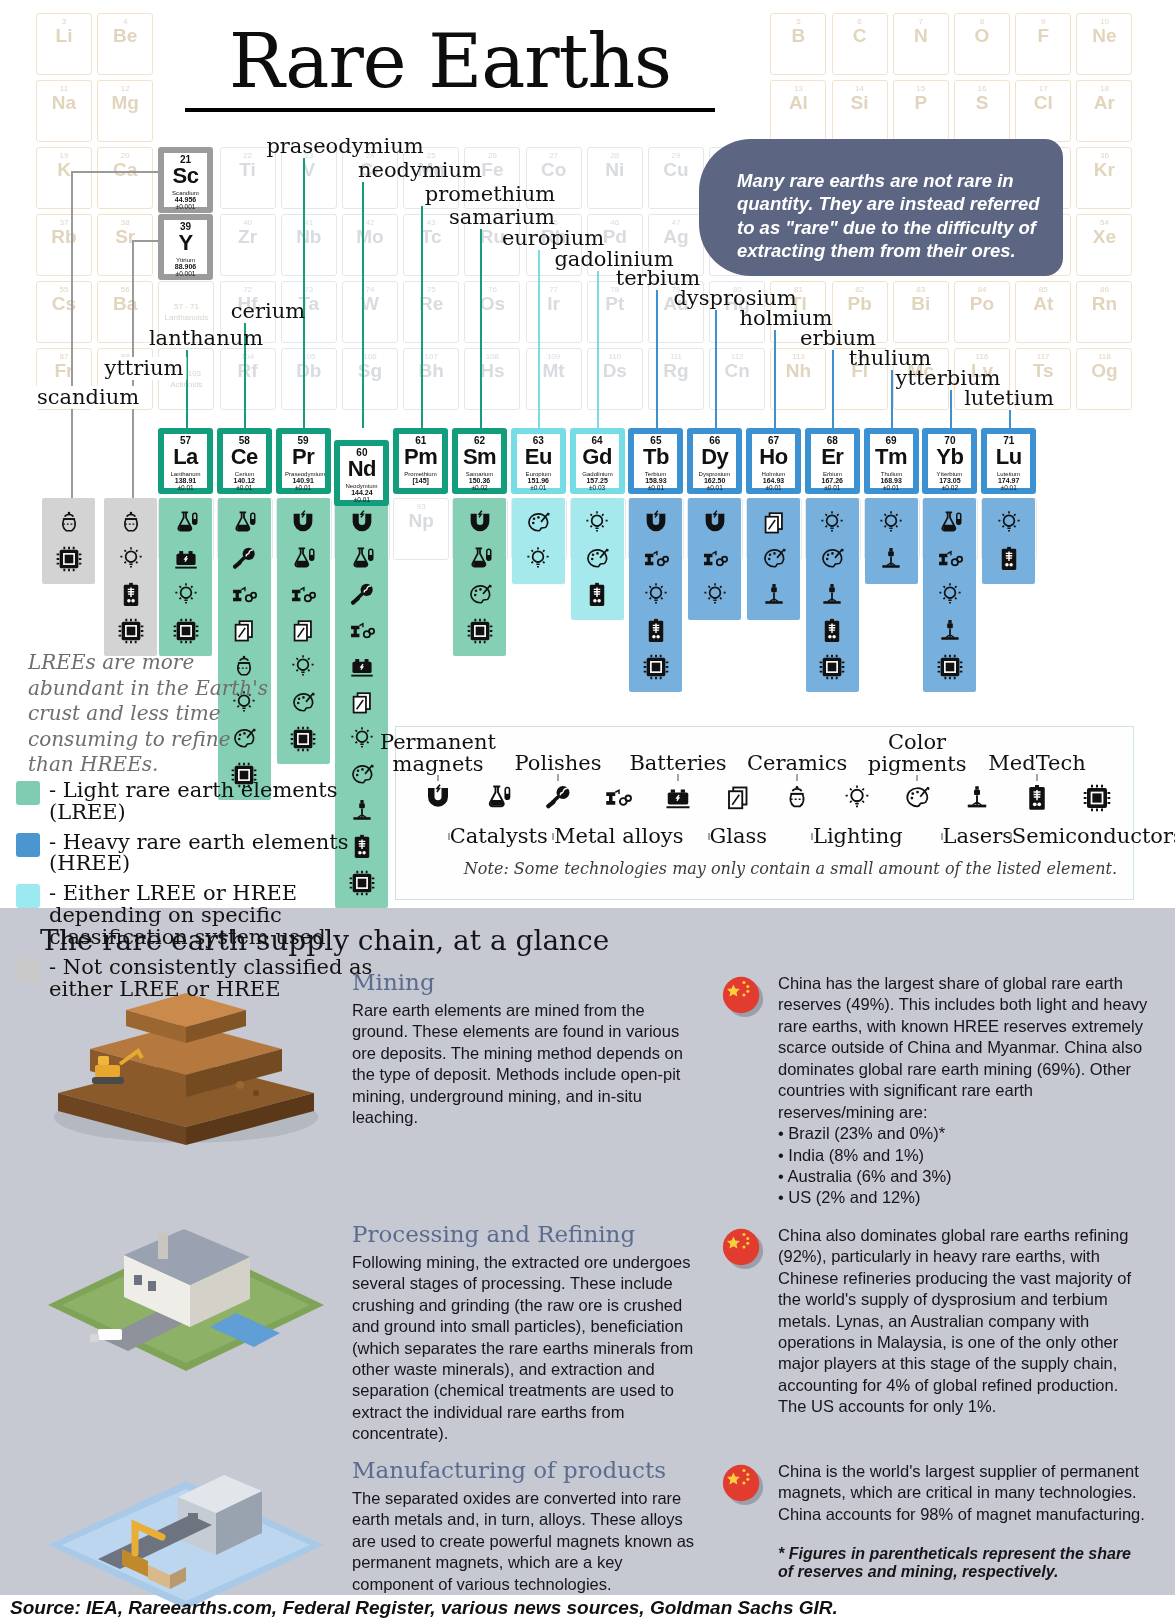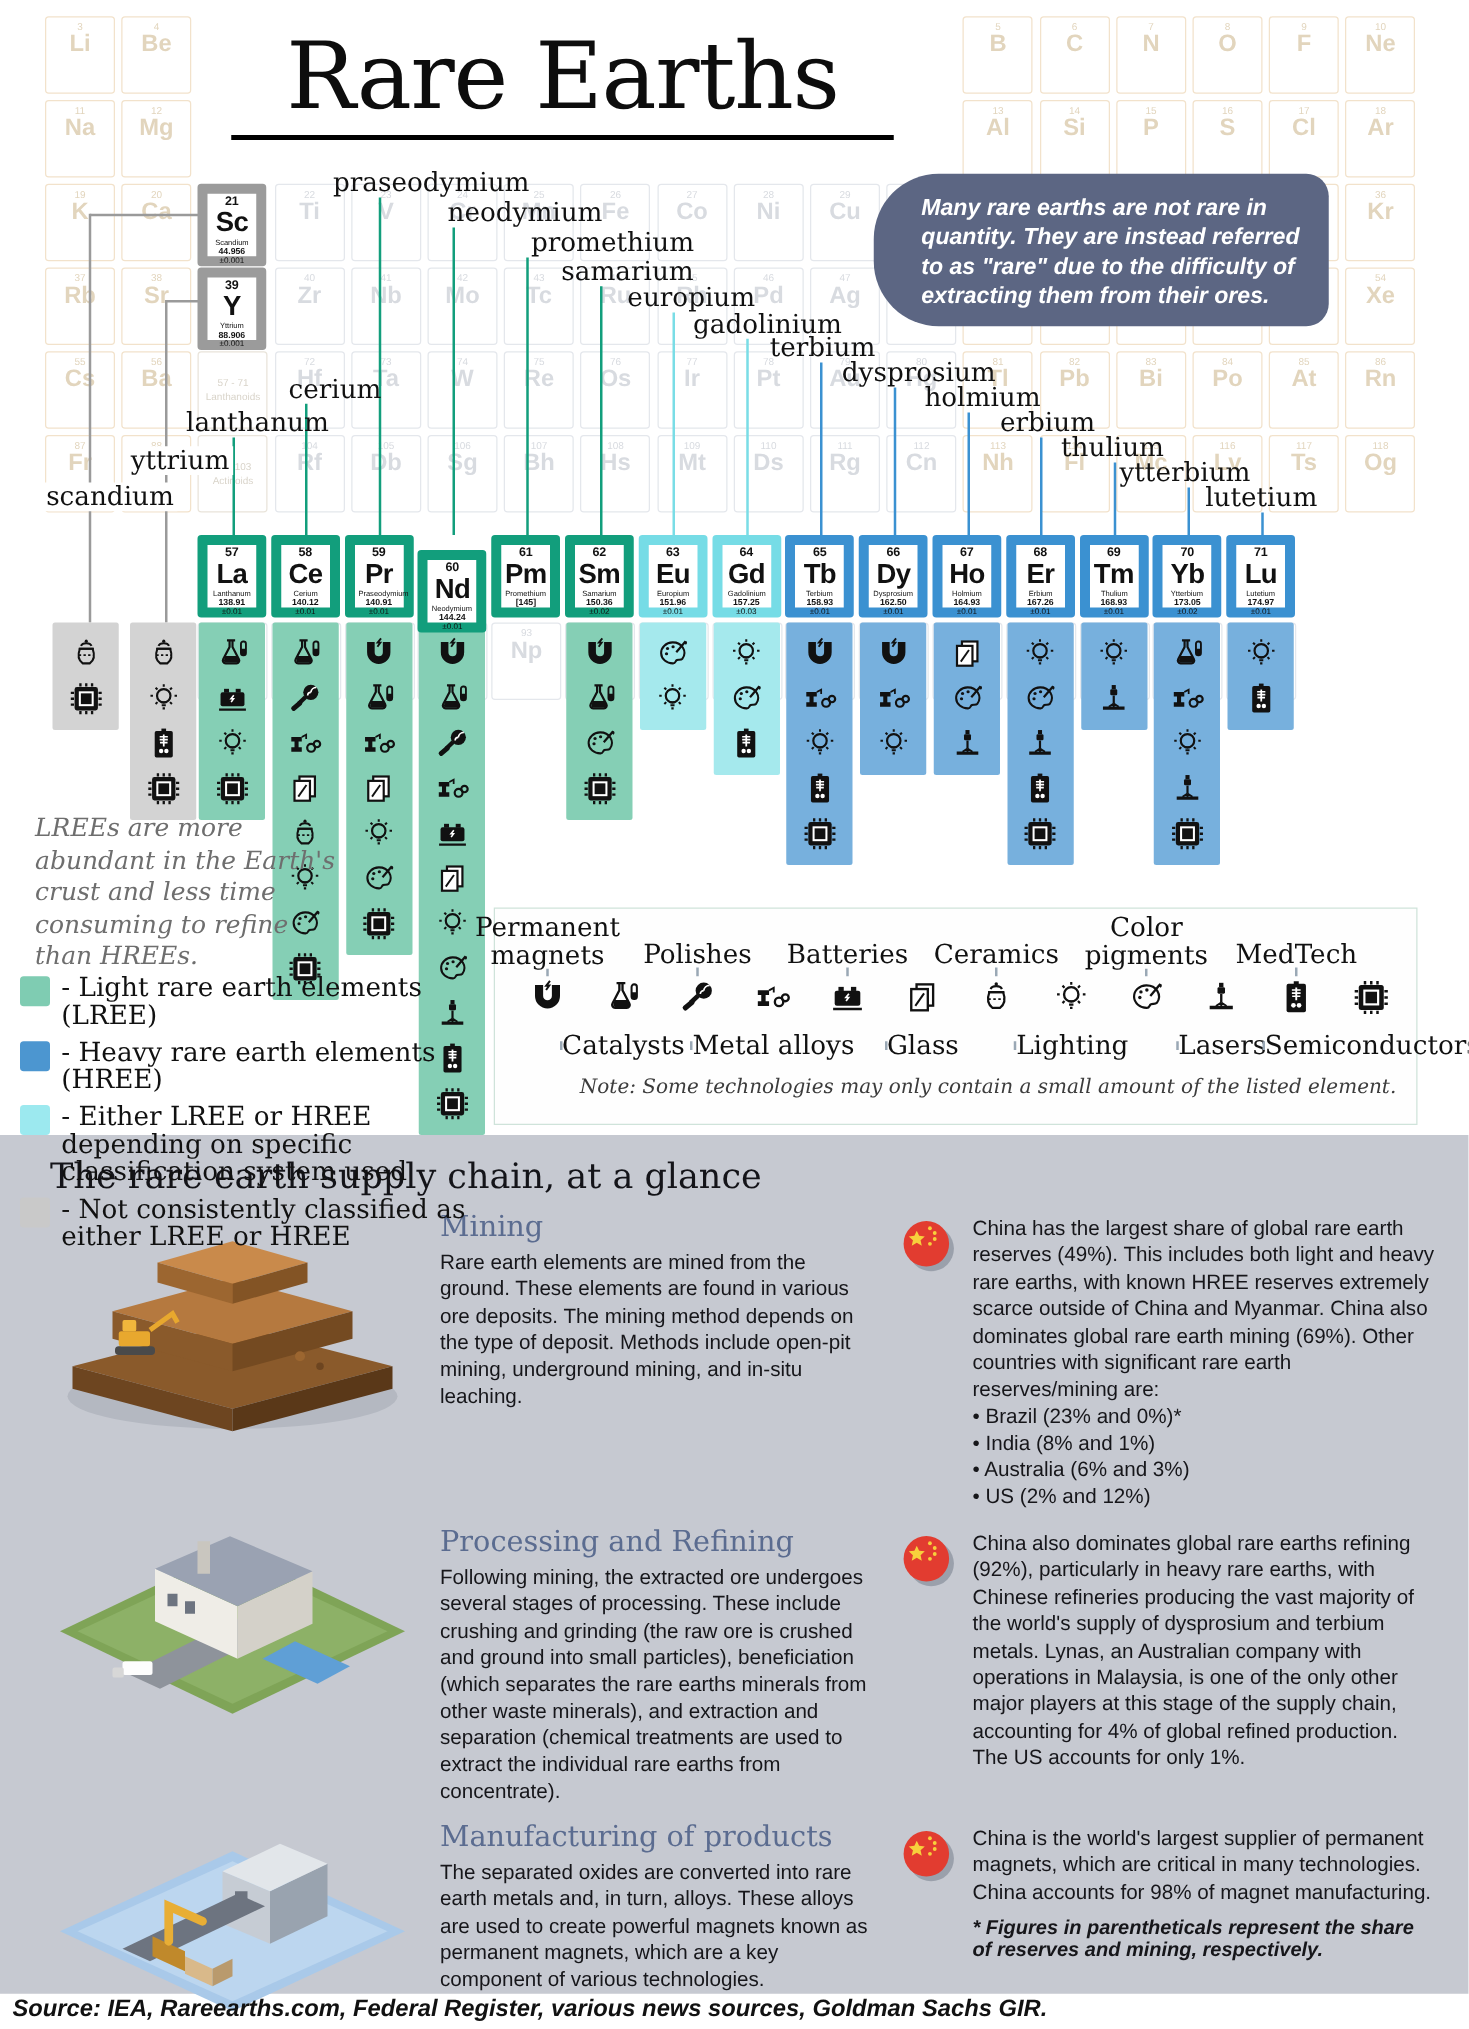--- a/index.html
+++ b/index.html
@@ -15,24 +15,24 @@
   .bg-range{position:absolute;width:56px;height:62px;border:1.5px solid #e9e4da;border-radius:3px;
             box-sizing:border-box;text-align:center;z-index:1;color:#d9d4ca;font-size:8px;
             display:flex;flex-direction:column;justify-content:center;gap:2px;}
   
   .title{position:absolute;left:185px;top:18px;width:530px;text-align:center;
          font-family:"DejaVu Serif",serif;font-size:74px;letter-spacing:-1px;color:#0d0d0d;
          border-bottom:4px solid #000;padding-bottom:4px;z-index:6;}
   
   .notebox{position:absolute;left:699px;top:139px;width:364px;box-sizing:border-box;
            background:#5c6683;color:#fff;border-radius:52px 18px 18px 52px;
-           padding:15px 18px 14px 38px;font-size:18.5px;font-style:italic;font-weight:bold;
+           padding:30px 18px 14px 38px;font-size:18.5px;font-style:italic;font-weight:bold;
            line-height:1.26;z-index:7;}
   
-  .el-tile{position:absolute;width:55px;height:66px;background:#fff;border:8px solid #0ea5e9;
+  .el-tile{position:absolute;width:55px;height:66px;background:#fff;border:6px solid #0ea5e9;
            border-radius:3px;box-sizing:border-box;text-align:center;z-index:5;}
   .b-lree{border-color:#129e7c;}
   .b-hree{border-color:#3b91d1;}
   .b-either{border-color:#76dce6;}
   .b-unclassified{border-color:#9b9b9b;}
   .el-tile .num{font-size:10px;font-weight:bold;display:block;margin-top:1px;}
   .el-tile .sym{font-size:22px;font-weight:bold;line-height:1;display:block;letter-spacing:-0.5px;}
   .el-tile .nm{font-size:7px;display:block;margin-top:2px;line-height:1;transform:scale(0.86);}
   .el-tile .ms{font-size:7px;font-weight:bold;display:block;line-height:1.1;}
   .el-tile .un{font-size:6.5px;display:block;line-height:1;}
@@ -88,21 +88,21 @@
   .supply h2{font-family:"DejaVu Serif",serif;font-size:28px;font-weight:normal;margin:4px 0 8px;color:#141419;}
   .srow{display:grid;grid-template-columns:292px 348px 430px;gap:20px;margin-bottom:8px;align-items:start;}
   .srow .art{width:292px;}
   .srow .art svg{width:100%;display:block;}
   .smid h3{font-family:"DejaVu Serif",serif;font-size:23px;color:#5b6c90;margin:4px 0 5px;font-weight:normal;}
   .smid p{font-size:16.5px;line-height:1.3;margin:0;color:#16161a;}
   .sfact{display:flex;gap:12px;margin-top:8px;}
   .flag{width:46px;height:46px;flex:0 0 auto;}
   .flag svg{width:100%;height:100%;display:block;}
   .sfact .ftext{font-size:16.5px;line-height:1.3;margin:0;white-space:pre-line;color:#16161a;}
-  .footnote{font-style:italic;font-weight:bold;font-size:16px;margin-top:9px;color:#16161a;}
+  .footnote{font-style:italic;font-weight:bold;font-size:16px;margin-top:20px;color:#16161a;}
   
   .source{position:absolute;left:10px;top:1597px;font-size:19px;font-style:italic;font-weight:bold;
           color:#111;z-index:5;}
 </style>
 </head>
 <body>
 
 <div class="canvas">
   <div id="bg-table">
       <div class="bg-tile warm" style="left: 36px; top: 13px;">

